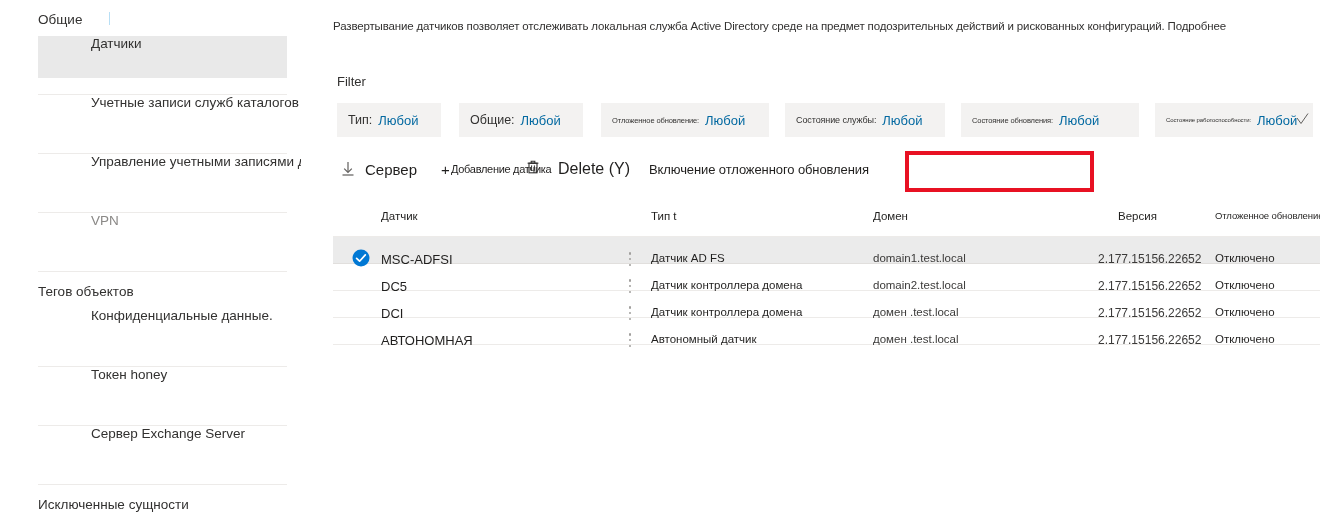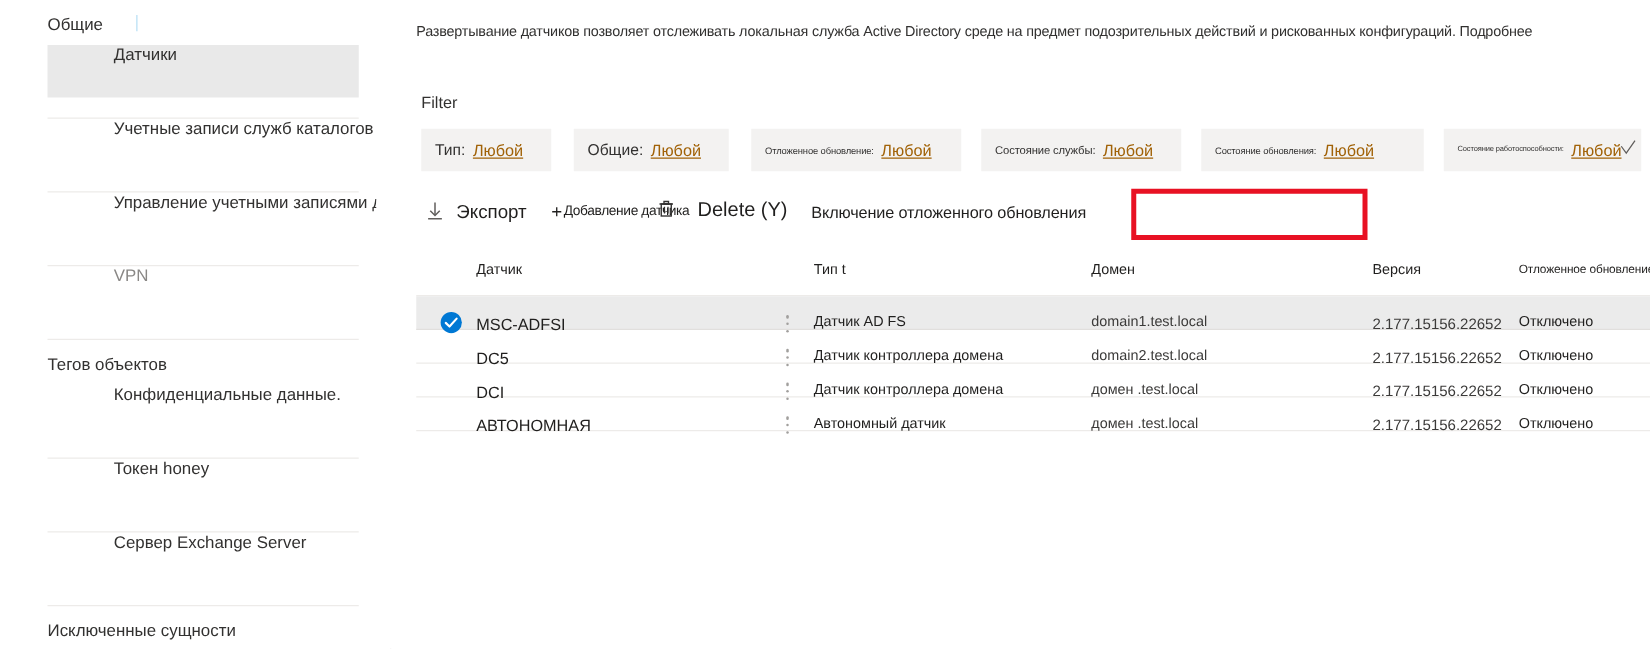--- a/index.html
+++ b/index.html
@@ -85,22 +85,21 @@
     display: flex;
     align-items: center;
     padding: 0 11px;
     white-space: nowrap;
   }
   .chip .chip-key {
     color: #323130;
     margin-right: 6px;
   }
   .chip .chip-val {
-    color: #a16207;
-    text-decoration: underline;
+    color: #0369a1;
   }
   .chip.k13 .chip-key { font-size: 12.5px; }
   .chip.k8  .chip-key { font-size: 7.5px; letter-spacing: -0.1px; }
   .chip.k9  .chip-key { font-size: 9px; letter-spacing: -0.1px; }
   .chip.k6  .chip-key { font-size: 6px; letter-spacing: -0.1px; }
   .chip .chip-val { font-size: 13px; }
   .chip-check {
     position: absolute;
     right: 4px; top: 9px;
     width: 13px; height: 13px;
@@ -156,21 +155,21 @@
   .c-sensor { left: 48px; }
   .c-type   { left: 318px; }
   .c-domain { left: 540px; }
   .c-version{ left: 765px; }
   .c-deferred{ left: 882px; }
 
   .trow.header .cell { top: 10px; color: #201f1e; }
   .trow.header .c-sensor { font-size: 11.5px; }
   .trow.header .c-type { font-size: 11.5px; }
   .trow.header .c-domain { font-size: 11.5px; }
-  .trow.header .c-version { font-size: 11.5px; }
+  .trow.header .c-version { font-size: 11.5px; margin-left: 20px; }
   .trow.header .c-deferred { font-size: 9.5px; letter-spacing: -0.1px; }
 
   .trow.data .cell { top: 15px; font-size: 12.5px; color: #201f1e; }
   .trow.data .c-sensor { font-size: 13px; }
   .trow.data .c-type { font-size: 11.5px; }
   .trow.data .c-domain { font-size: 11.5px; color: #3b3a39; }
   .trow.data .c-version { font-size: 12px; color: #3b3a39; }
   .trow.data .c-deferred { font-size: 11.5px; }
 
   .row-check {
@@ -282,21 +281,21 @@
 
     <div id="cmdbar">
       <div class="cmd" id="cmd-export">
         <span id="export-icon">
           <svg width="14" height="16" viewBox="0 0 14 16">
             <path d="M7 1 L7 11" stroke="#605e5c" stroke-width="1.2" fill="none"></path>
             <path d="M3.2 7.6 L7 11.4 L10.8 7.6" stroke="#605e5c" stroke-width="1.2" fill="none"></path>
             <path d="M1.5 14 L12.5 14" stroke="#605e5c" stroke-width="1.2" fill="none"></path>
           </svg>
         </span>
-        <span>Экспорт</span>
+        <span>Сервер</span>
       </div>
 
       <div class="cmd" id="cmd-plus">+</div>
 
       <div class="cmd" id="cmd-addsensor">Добавление датчика</div>
 
       <span id="trash-icon">
         <svg width="14" height="16" viewBox="0 0 14 16">
           <rect x="3" y="4.2" width="8" height="9.6" fill="none" stroke="#323130" stroke-width="1.1"></rect>
           <path d="M1.6 4.2 L12.4 4.2" stroke="#323130" stroke-width="1.1"></path>

